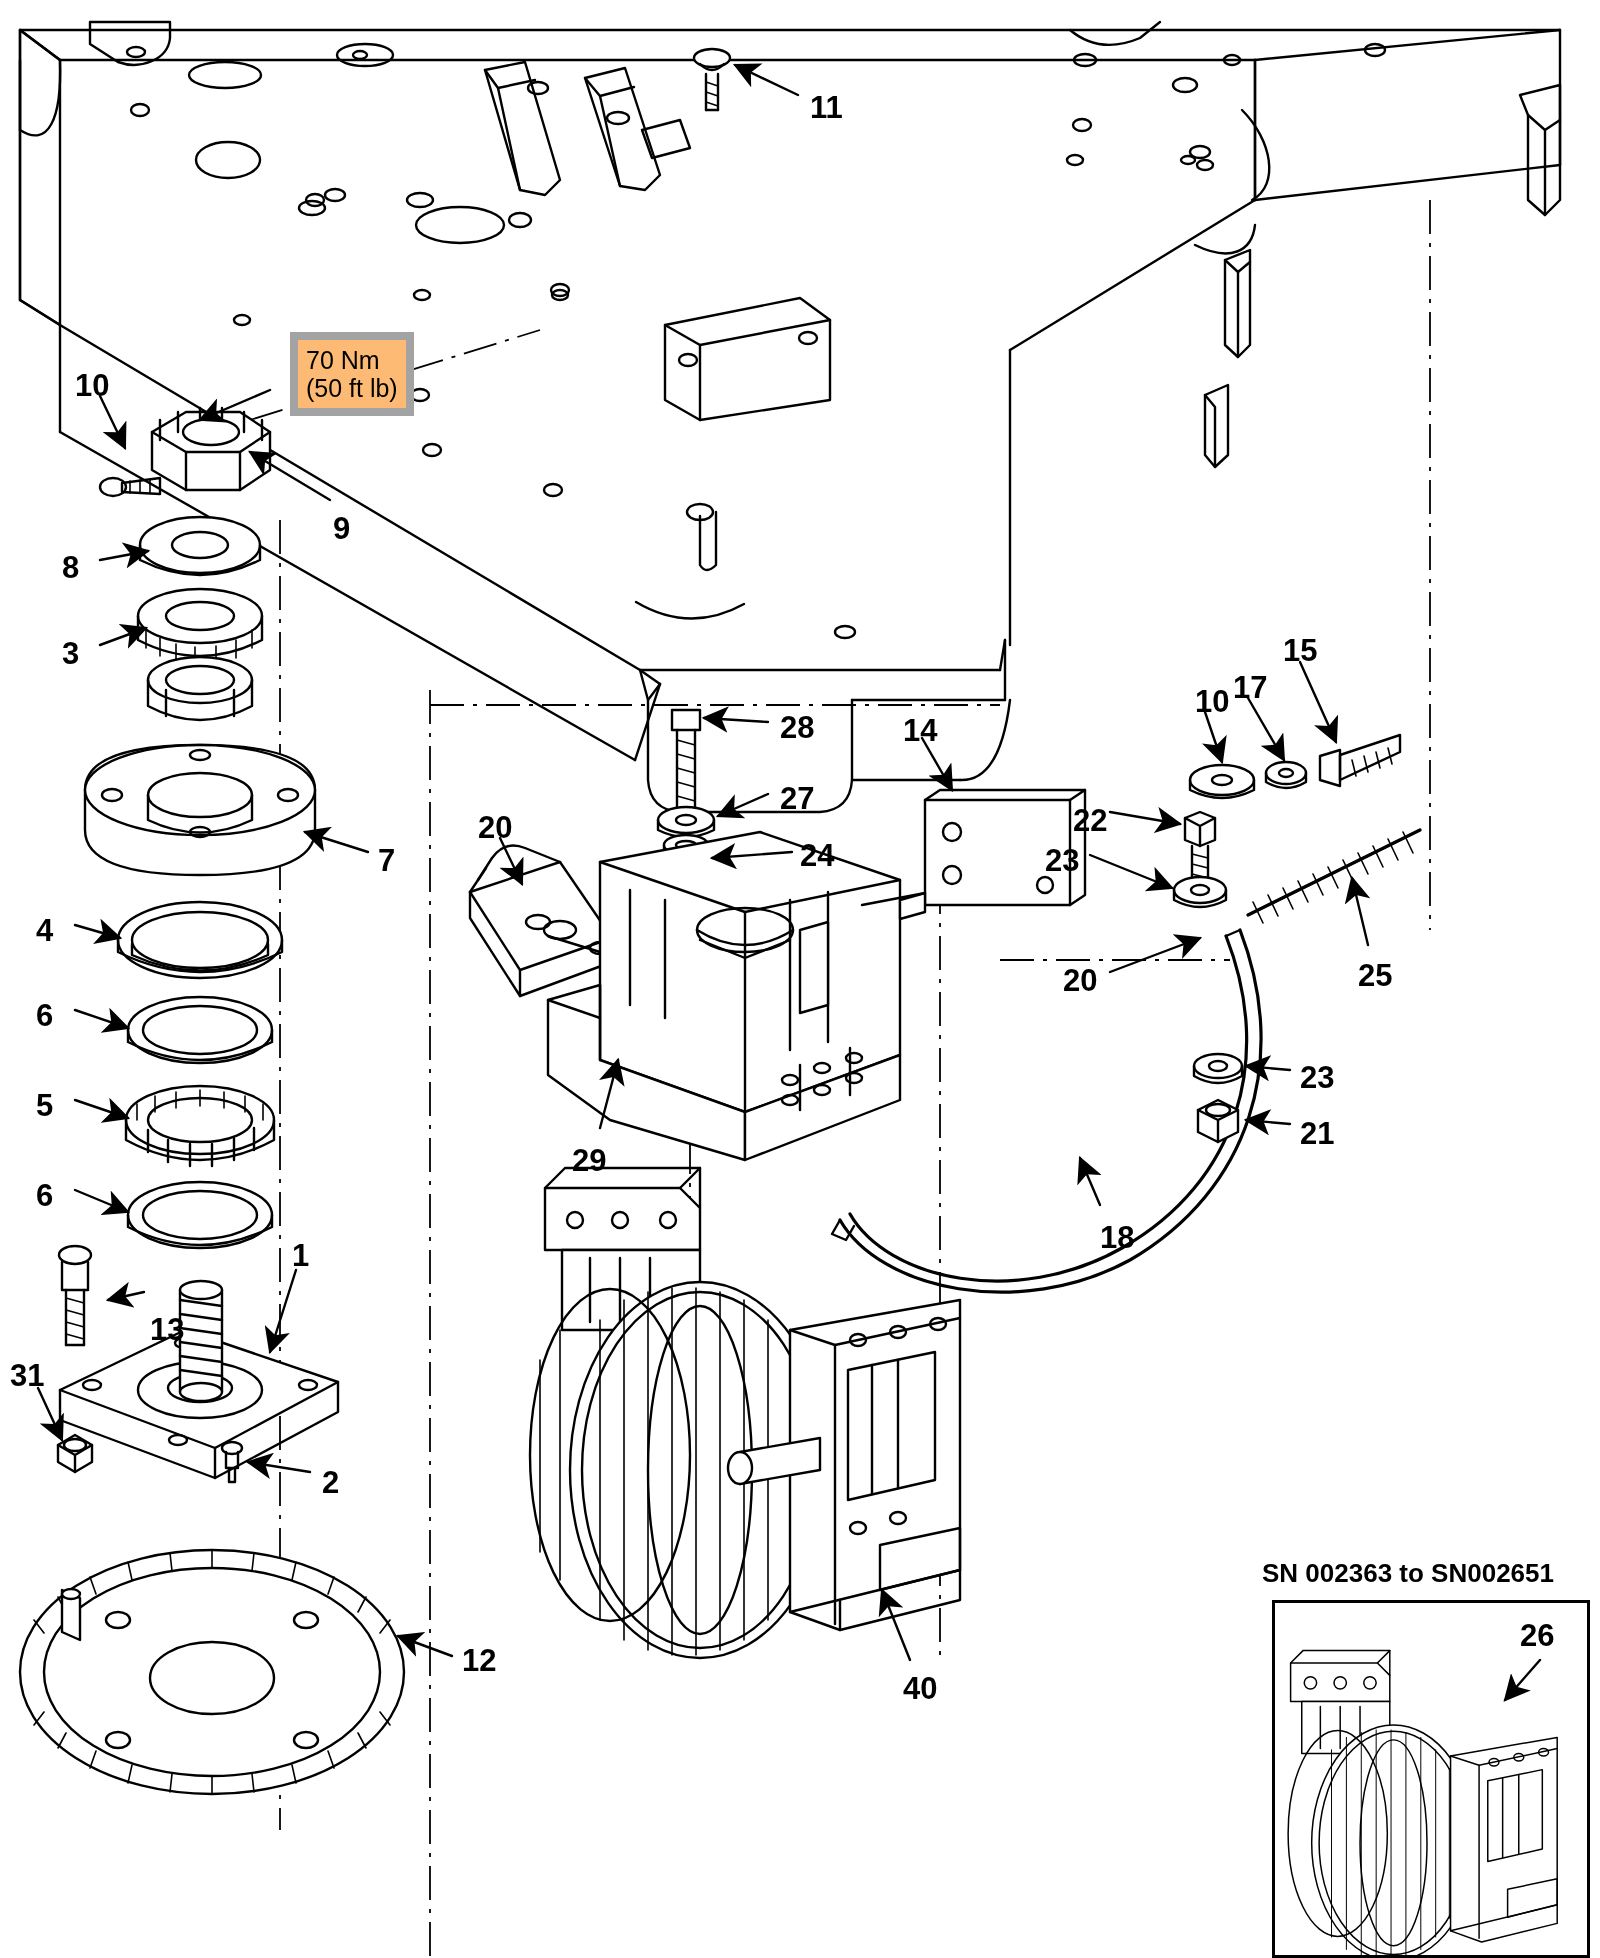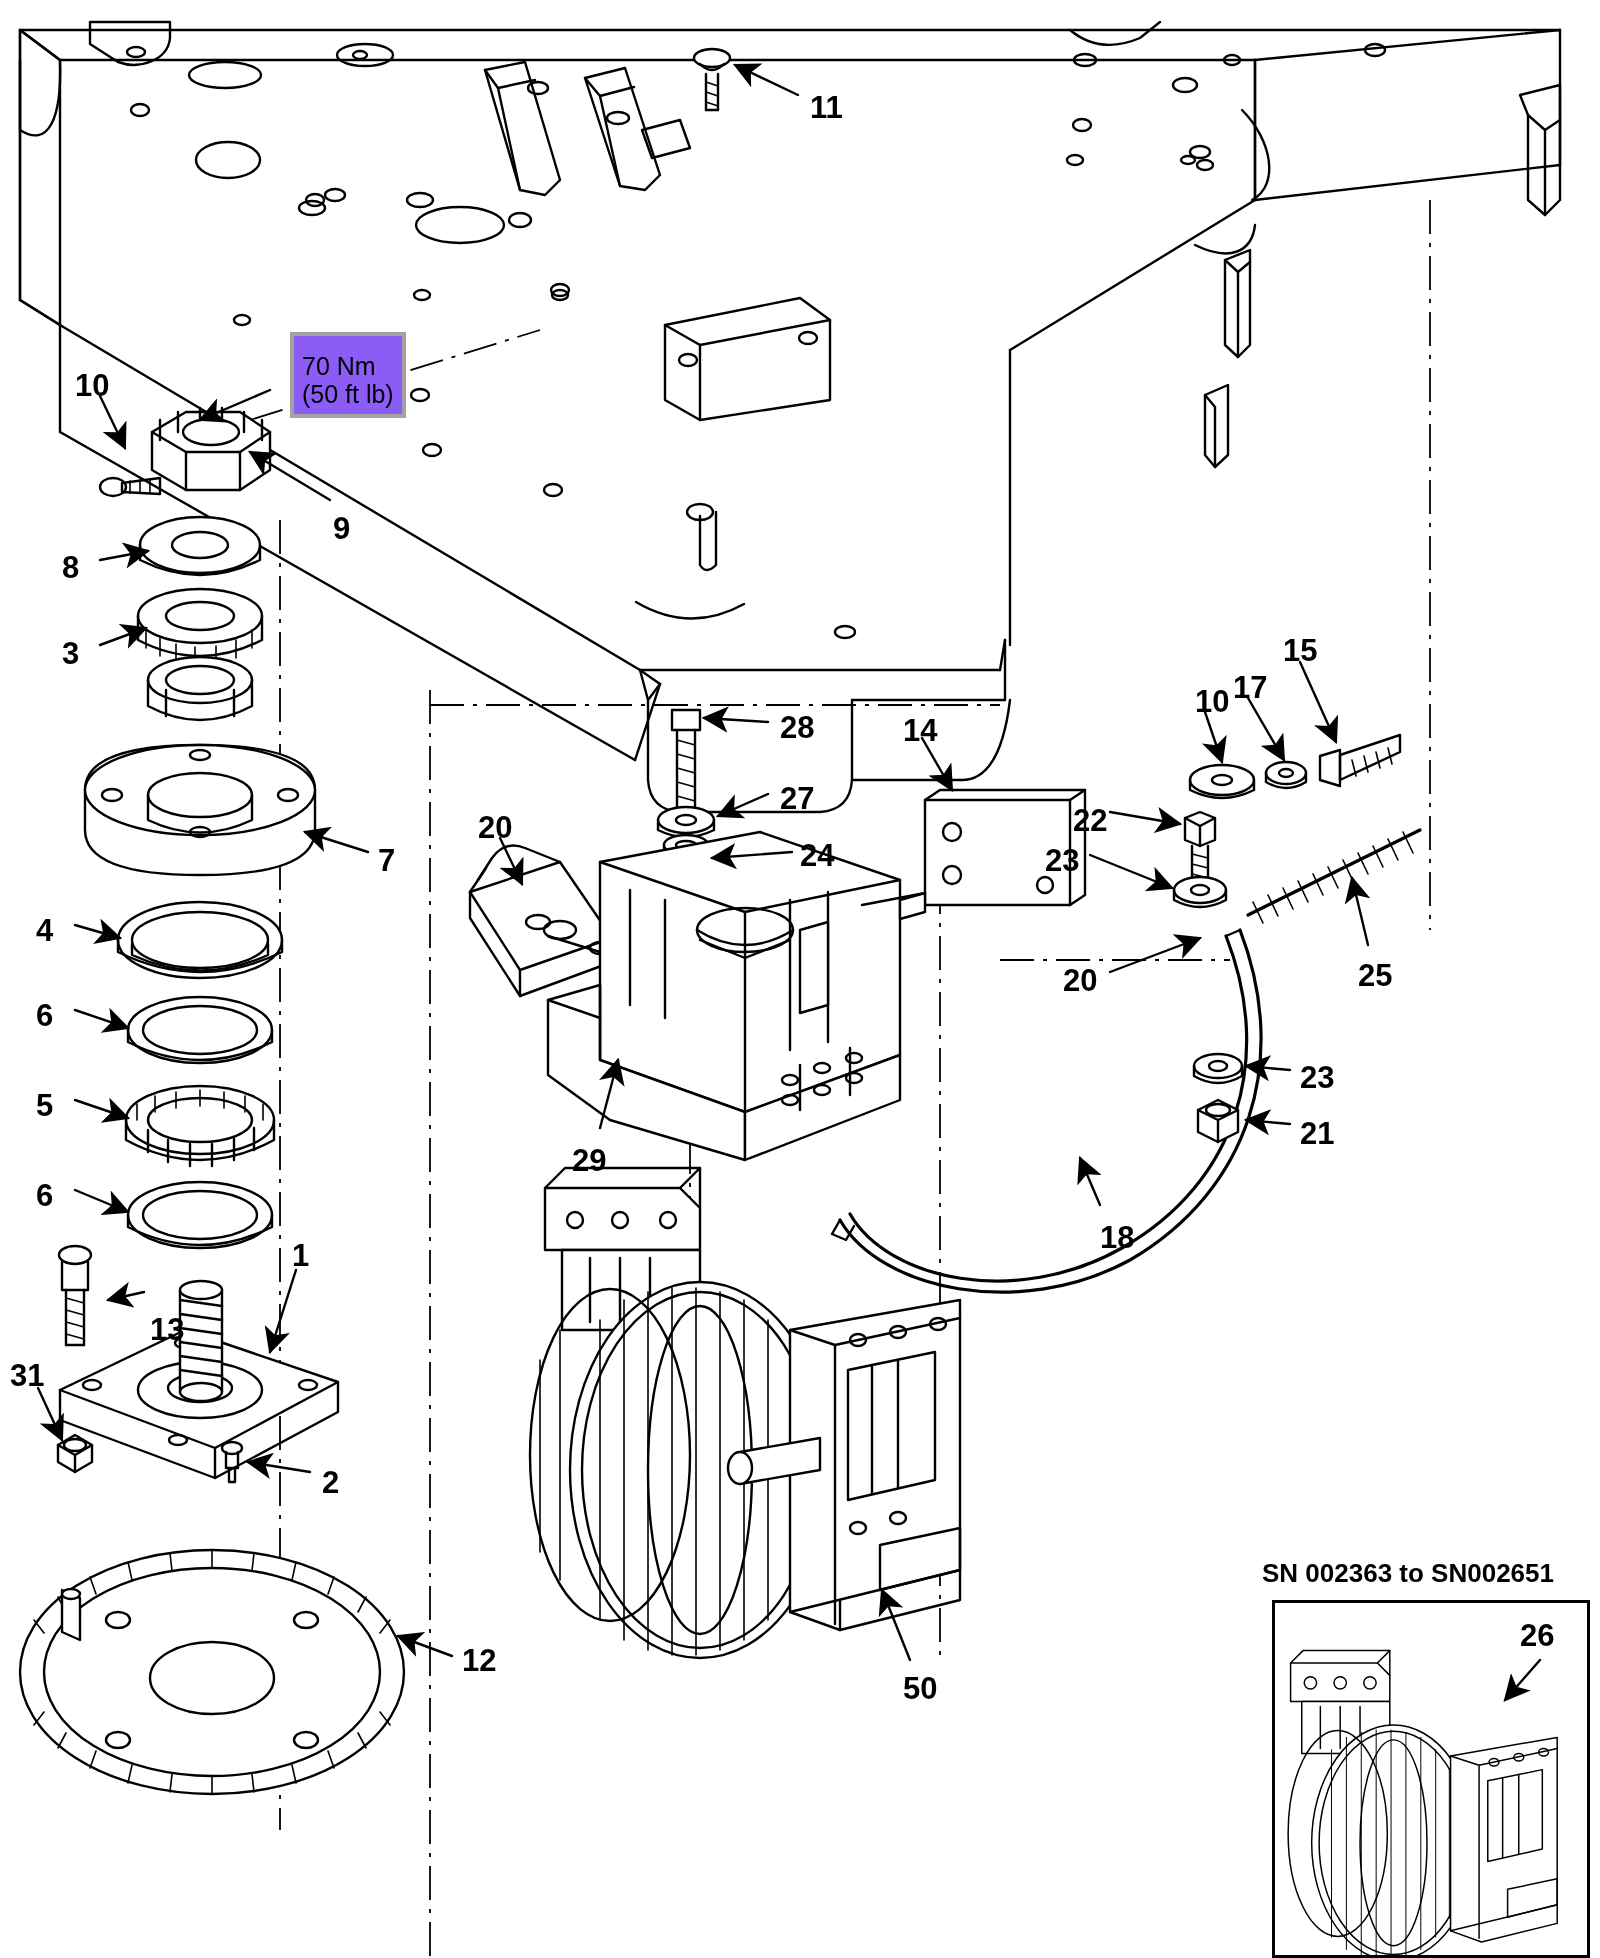--- a/index.html
+++ b/index.html
@@ -28,23 +28,23 @@
     position: absolute;
     font-family: "Liberation Sans", sans-serif;
     font-weight: bold;
     font-size: 31px;
     color: #000000;
     line-height: 1;
     white-space: nowrap;
   }
   .torque-box {
     position: absolute;
-    border: 4px solid #a3a3a3;
-    background: #8b5cf6;
-    padding: 16px 8px 6px 8px;
+    border: 8px solid #a3a3a3;
+    background: #fdba74;
+    padding: 6px 8px 6px 8px;
     font-family: "Liberation Sans", sans-serif;
     font-size: 25px;
     font-weight: normal;
     line-height: 1.12;
     color: #000;
     white-space: nowrap;
   }
   .sn-label {
     position: absolute;
     font-family: "Liberation Sans", sans-serif;
@@ -585,15 +585,15 @@
   <div class="callout" style="left:1073px; top:805px;">22</div>
   <div class="callout" style="left:1045px; top:845px;">23</div>
   <div class="callout" style="left:1195px; top:686px;">10</div>
   <div class="callout" style="left:1233px; top:672px;text-align:right;">17</div>
   <div class="callout" style="left:1283px; top:635px;">15</div>
   <div class="callout" style="left:1358px; top:960px;">25</div>
   <div class="callout" style="left:1063px; top:965px;">20</div>
   <div class="callout" style="left:1300px; top:1062px;">23</div>
   <div class="callout" style="left:1300px; top:1118px;">21</div>
   <div class="callout" style="left:1100px; top:1222px;">18</div>
-  <div class="callout" style="left:903px;  top:1673px;">50</div>
+  <div class="callout" style="left:903px;  top:1673px;">40</div>
 
 </div>
 
 </body></html>

